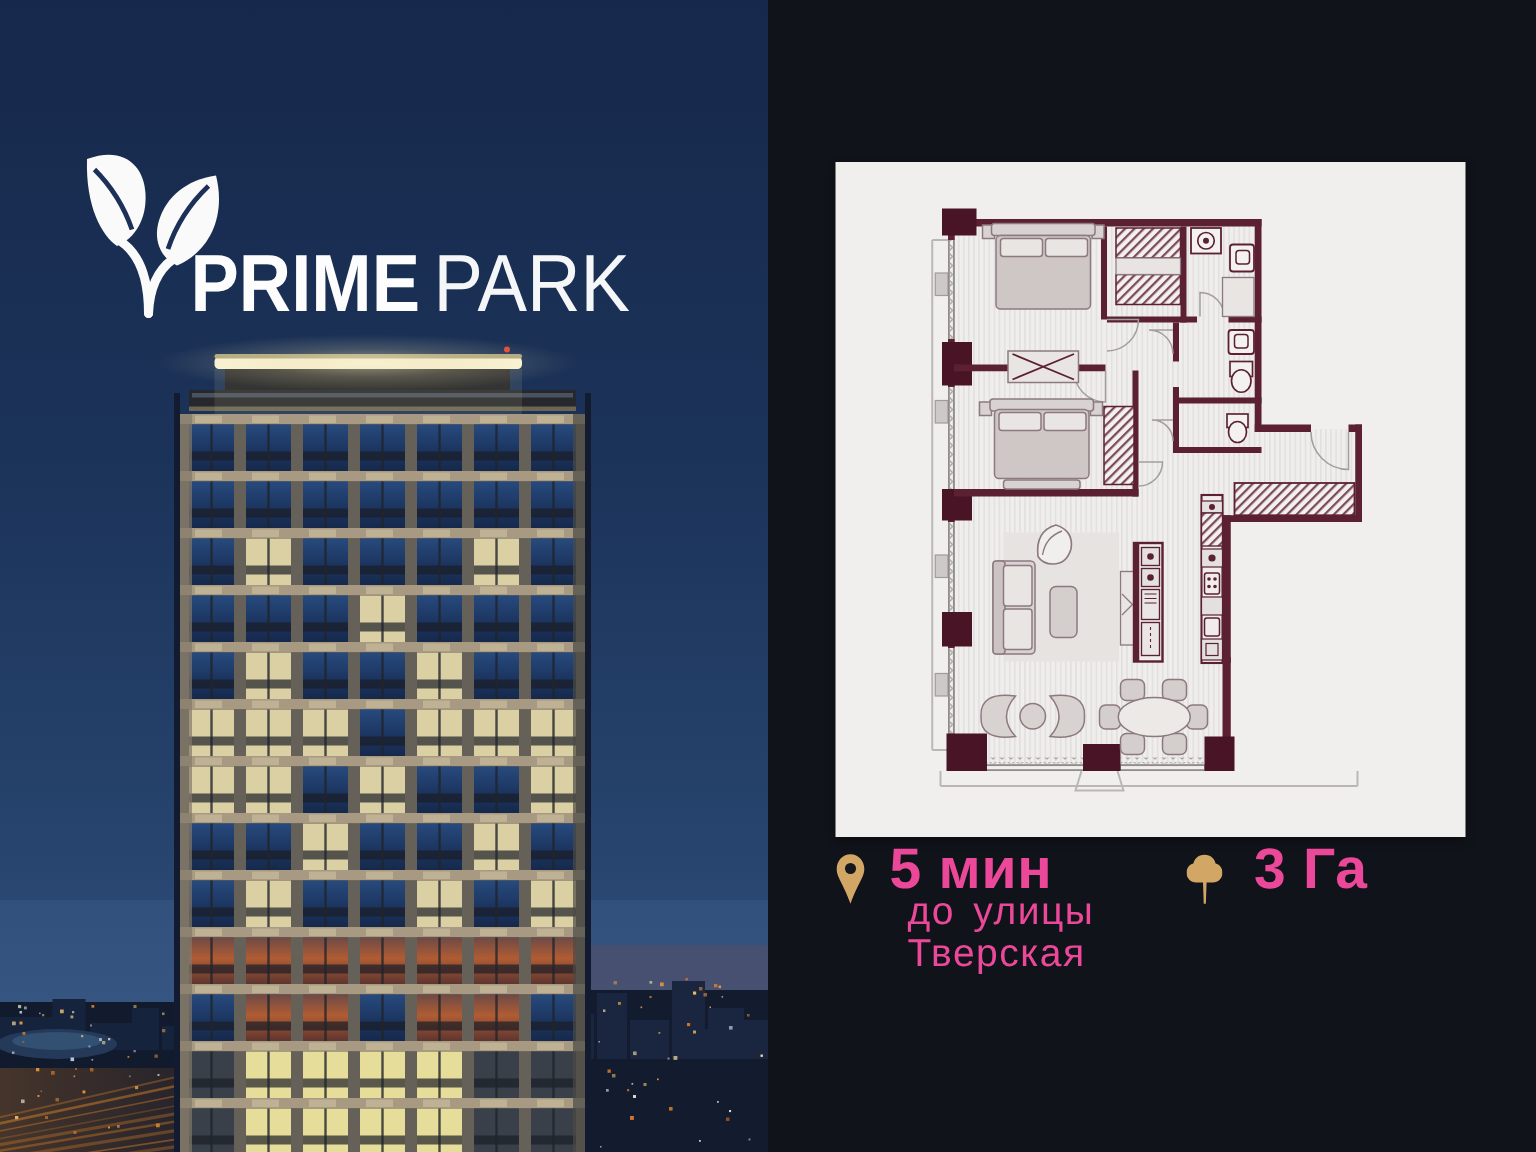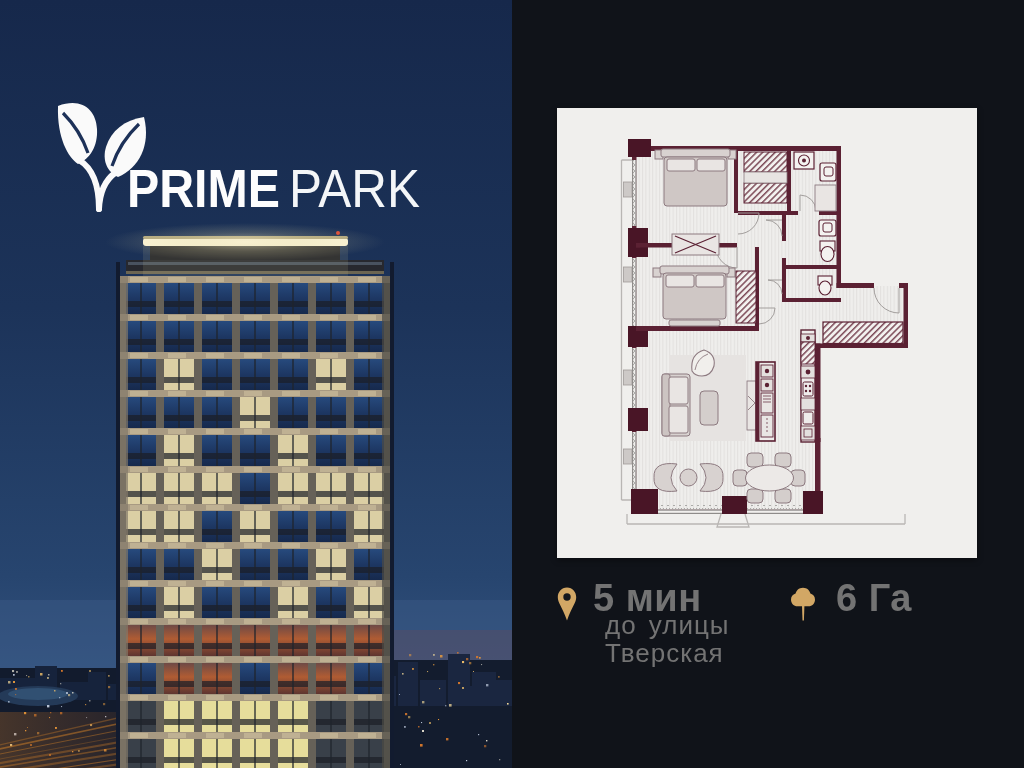--- a/index.html
+++ b/index.html
@@ -1,18 +1,18 @@
 <!DOCTYPE html>
 <html><head><meta charset="utf-8"><title>Prime Park</title>
 <style>
 html,body{margin:0;padding:0;width:1024px;height:768px;overflow:hidden;background:#101319;font-family:"Liberation Sans",sans-serif;}
 #left{position:absolute;left:0;top:0;width:559px;height:768px;}
 #right{position:absolute;left:512px;top:0;width:512px;height:768px;background:#101319;}
 .card{position:absolute;left:45px;top:108px;width:420px;height:450px;background:#f0efed;box-shadow:0 2px 6px rgba(0,0,0,0.4);}
-.info{position:absolute;top:580px;color:#737373;}
+.info{position:absolute;top:562px;color:#ec4899;}
 .info .big{font-size:38px;font-weight:bold;letter-spacing:0.5px;line-height:37px;}
 .info .small{font-size:26px;font-weight:normal;letter-spacing:1px;line-height:28px;margin-top:-6px;word-spacing:4px;margin-left:12px;}
 </style></head>
 <body>
 
 <div id="left">
 <svg width="512" height="768" viewBox="0 0 512 768">
       <defs>
         <linearGradient id="sky" x1="0" y1="0" x2="0" y2="1">
           <stop offset="0" stop-color="#16284b"></stop>
@@ -944,15 +944,15 @@
 
 <div class="info" style="left:279px;width:220px;">
 
 <svg width="24" height="34" viewBox="0 0 24 34" style="position:absolute;left:0;top:7px;">
 <g fill="#d2a765">
 <path d="M 12 0.8 C 16.3 0.8 18.8 3.6 19.4 6.6 C 22.4 7.4 24 9.9 24 12.8 C 24 16.6 21.1 19.3 17.6 19.3 L 6.4 19.3 C 2.9 19.3 0 16.6 0 12.8 C 0 9.9 1.6 7.4 4.6 6.6 C 5.2 3.6 7.7 0.8 12 0.8 Z"></path>
 <path d="M 11 19 L 13.4 19 L 12.9 33.5 L 11.5 33.5 Z"></path>
 </g>
 </svg>
 <div style="margin-left:45px;">
-<div class="big">6 Га</div>
+<div class="big">3 Га</div>
 </div>
 </div>
 </div>
 </body></html>

